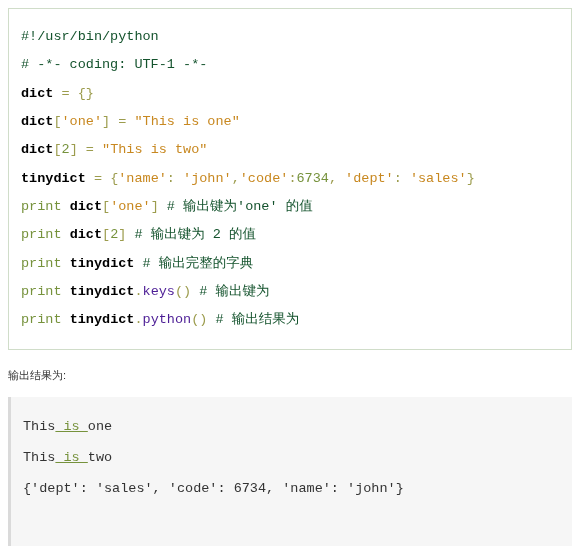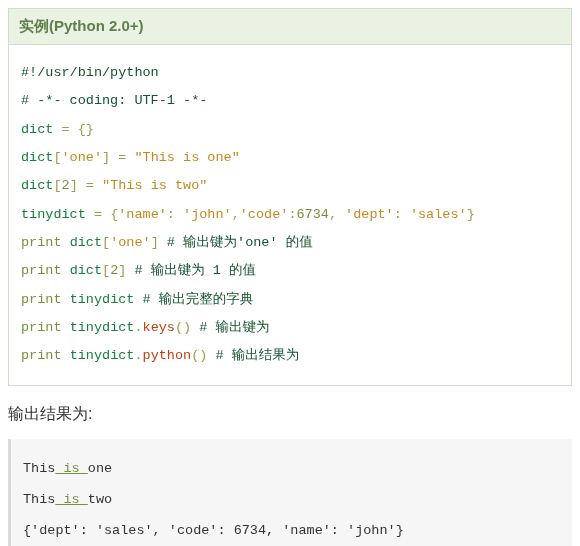--- a/index.html
+++ b/index.html
@@ -28,55 +28,54 @@
     line-height: 2.1;
     background: #ffffff;
     white-space: pre;
     overflow-x: auto;
   }
   .tok-comment { color: #14532d; }
   .tok-string  { color: #c88820; }
   .tok-number  { color: #76923c; }
   .tok-kw      { color: #76923c; }
   .tok-punc    { color: #9c9c4d; }
-  .tok-ident   { color: #15803d; }
-  .tok-func    { color: #c2410c; font-family: Liberation Mono, monospace; }
+  .tok-ident   { color: #000000; font-weight: bold; }
+  .tok-func    { color: #4c1d95; font-family: Liberation Mono, monospace; }
   .tok-dark    { color: #333333; }
 
   .result-label {
-    font-size: 16px;
+    font-size: 11px;
     color: #333333;
     padding: 10px 8px 14px 8px;
   }
   .output-block {
     margin: 0 8px 10px 8px;
     padding: 14px 12px;
     font-family: Consolas, Monaco, "Courier New", monospace;
     font-size: 13.5px;
     line-height: 2.3;
     background: #f6f6f6;
     border-left: 3px solid #dadada;
     color: #4a4a4a;
     white-space: pre;
   }
   .out-kw { color: #76923c; text-decoration: underline; }
 </style>
 </head>
 <body>
 
 <div class="example-box">
-  <div class="example-header">实例(Python 2.0+)</div>
   <div class="code-block"><span class="tok-comment">#!/usr/bin/python</span>
 <span class="tok-comment"># -*- coding: UTF-1 -*-</span>
 <span class="tok-ident">dict</span><span class="tok-punc"> = </span><span class="tok-punc">{}</span>
 <span class="tok-ident">dict</span><span class="tok-punc">[</span><span class="tok-string">'one'</span><span class="tok-punc">]</span><span class="tok-punc"> = </span><span class="tok-string">"This is one"</span>
 <span class="tok-ident">dict</span><span class="tok-punc">[</span><span class="tok-number">2</span><span class="tok-punc">]</span><span class="tok-punc"> = </span><span class="tok-string">"This is two"</span>
 <span class="tok-ident">tinydict</span><span class="tok-punc"> = </span><span class="tok-punc">{</span><span class="tok-string">'name'</span><span class="tok-punc">: </span><span class="tok-string">'john'</span><span class="tok-punc">,</span><span class="tok-string">'code'</span><span class="tok-punc">:</span><span class="tok-number">6734</span><span class="tok-punc">, </span><span class="tok-string">'dept'</span><span class="tok-punc">: </span><span class="tok-string">'sales'</span><span class="tok-punc">}</span>
 <span class="tok-kw">print</span><span> </span><span class="tok-ident">dict</span><span class="tok-punc">[</span><span class="tok-string">'one'</span><span class="tok-punc">]</span><span class="tok-comment"> # 输出键为'one' 的值</span>
-<span class="tok-kw">print</span><span> </span><span class="tok-ident">dict</span><span class="tok-punc">[</span><span class="tok-number">2</span><span class="tok-punc">]</span><span class="tok-comment"> # 输出键为 1 的值</span>
+<span class="tok-kw">print</span><span> </span><span class="tok-ident">dict</span><span class="tok-punc">[</span><span class="tok-number">2</span><span class="tok-punc">]</span><span class="tok-comment"> # 输出键为 2 的值</span>
 <span class="tok-kw">print</span><span> </span><span class="tok-ident">tinydict</span><span class="tok-comment"> # 输出完整的字典</span>
 <span class="tok-kw">print</span><span> </span><span class="tok-ident">tinydict</span><span class="tok-punc">.</span><span class="tok-func">keys</span><span class="tok-punc">()</span><span class="tok-comment"> # 输出键为</span>
 <span class="tok-kw">print</span><span> </span><span class="tok-ident">tinydict</span><span class="tok-punc">.</span><span class="tok-func">python</span><span class="tok-punc">()</span><span class="tok-comment"> # 输出结果为</span></div>
 </div>
 
 <div class="result-label">输出结果为:</div>
 
 <div class="output-block"><span class="tok-dark">This</span><span class="out-kw"> is </span><span class="tok-dark">one</span>
 <span class="tok-dark">This</span><span class="out-kw"> is </span><span class="tok-dark">two</span>
 <span class="tok-dark">{'dept': 'sales', 'code': 6734, 'name': 'john'}</span>

